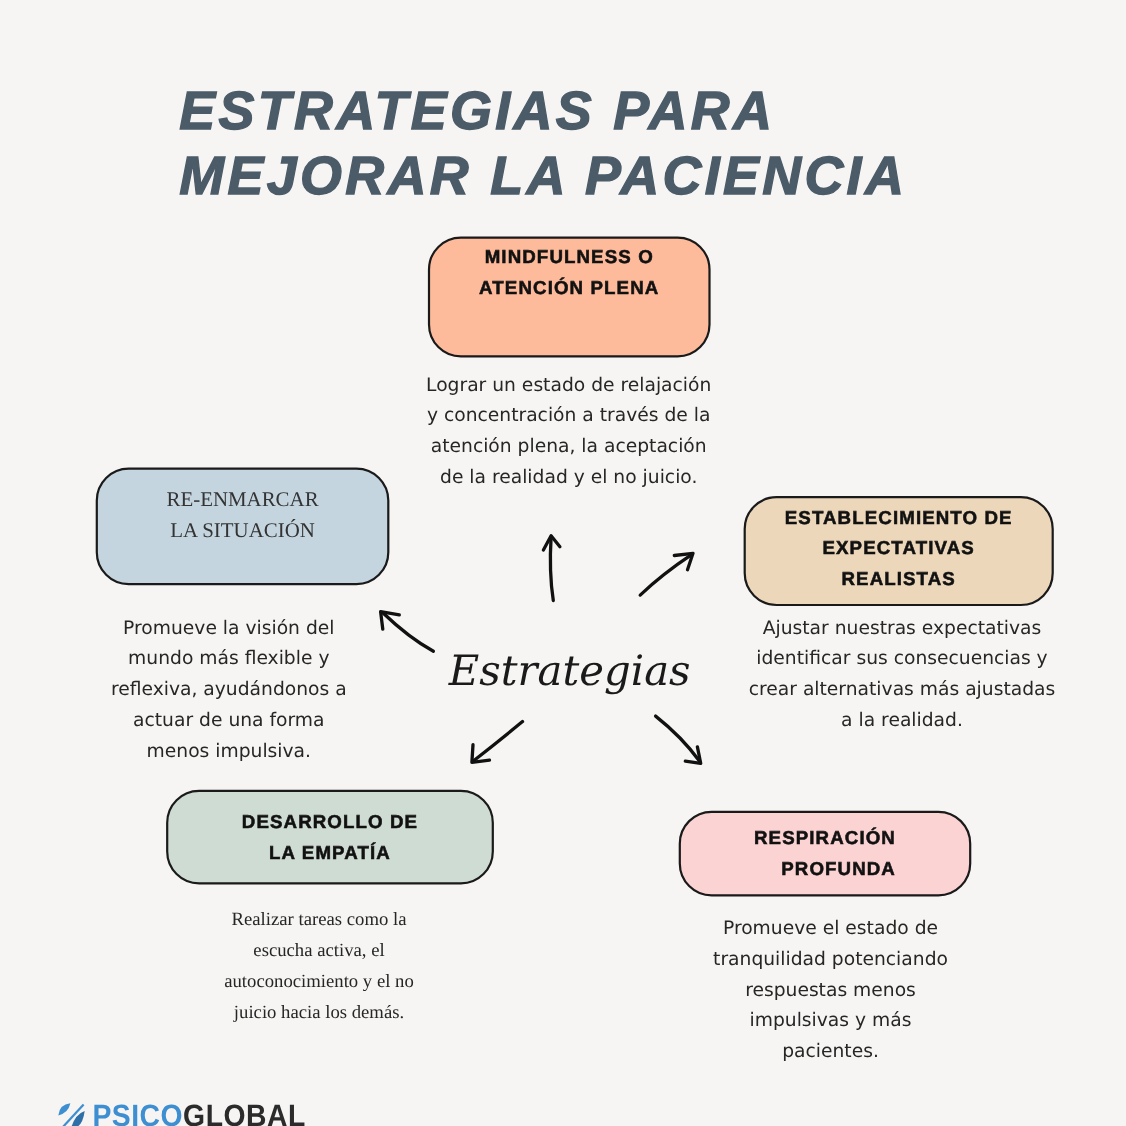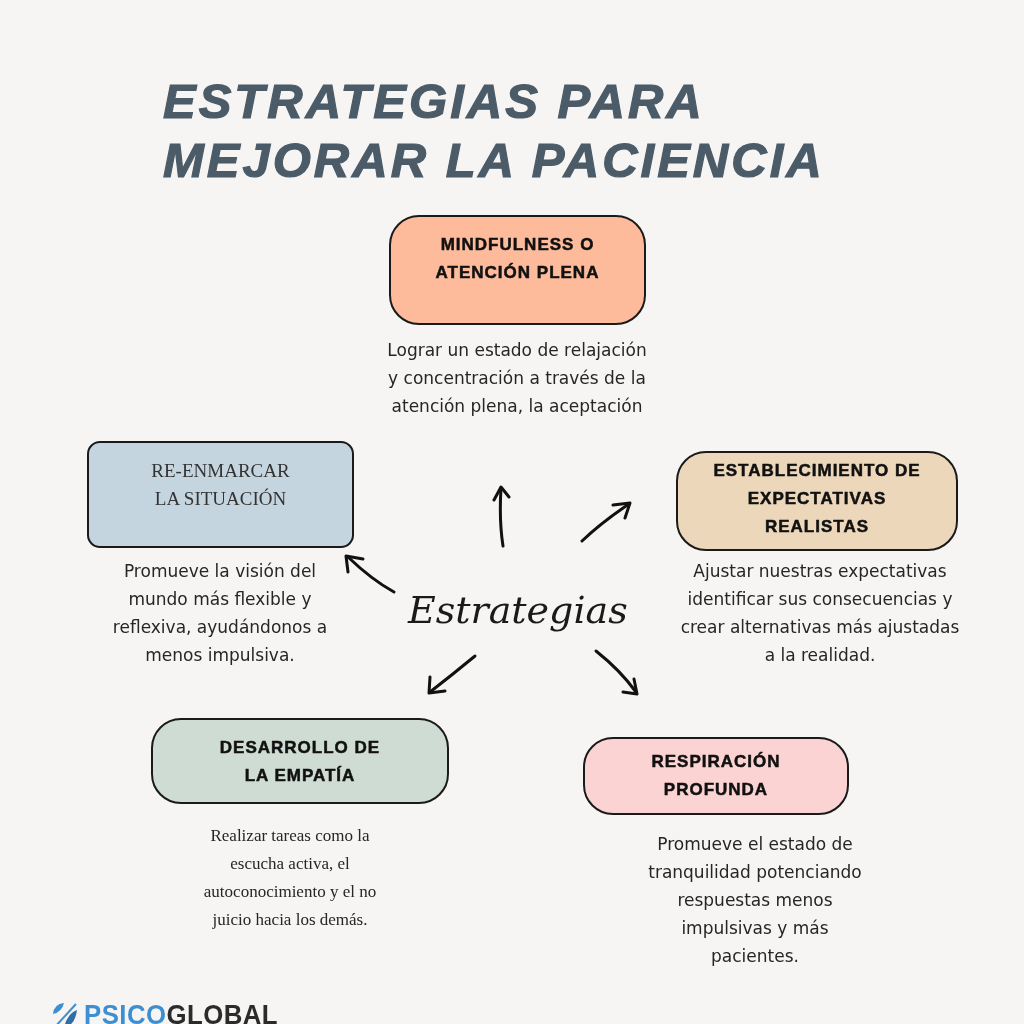--- a/index.html
+++ b/index.html
@@ -97,42 +97,44 @@
     .logo-global { color: #2b2b2b; }
   </style>
 </head>
 <body>
 
 <h1 class="title">
   <span>ESTRATEGIAS PARA</span>
   <span>MEJORAR LA PACIENCIA</span>
 </h1>
 
-<div class="box" style="left:389px; top:215px; width:257px; height:110px; background:#fdbb9b; padding-top:14px;">
+<div class="box" style="left:389px; top:215px; width:257px; height:110px; background:#fdbb9b; padding-top:3px;">
   <div class="box-label">
     <div>MINDFULNESS O</div>
     <div>ATENCIÓN PLENA</div>
   </div>
 </div>
 <div class="desc" style="left:352px; top:336px; width:330px;text-align:center;">
   <span>Lograr un estado de relajación</span>
   <span>y concentración a través de la</span>
   <span>atención plena, la aceptación</span>
-</div>
-
-<div class="box" style="left:87px; top:441px; width:267px; height:107px; background:#c4d5e0; padding-top:14px;border-radius:13px;">
+  <span>de la realidad y el no juicio.</span>
+</div>
+
+<div class="box" style="left:87px; top:425px; width:267px; height:107px; background:#c4d5e0; padding-top:14px;">
   <div class="box-label serif">
     <div>RE-ENMARCAR</div>
     <div>LA SITUACIÓN</div>
   </div>
 </div>
-<div class="desc" style="left:70px; top:557px; width:300px;">
+<div class="desc" style="left:58px; top:557px; width:300px;">
   <span>Promueve la visión del</span>
   <span>mundo más flexible y</span>
   <span>reflexiva, ayudándonos a</span>
+  <span>actuar de una forma</span>
   <span>menos impulsiva.</span>
 </div>
 
 <div class="box" style="left:676px; top:451px; width:282px; height:100px; background:#ecd7bb; padding-top:4px;">
   <div class="box-label" style="line-height:28px;">
     <div>ESTABLECIMIENTO DE</div>
     <div>EXPECTATIVAS</div>
     <div>REALISTAS</div>
   </div>
 </div>
@@ -149,21 +151,21 @@
     <div>LA EMPATÍA</div>
   </div>
 </div>
 <div class="desc" style="left:140px; top:822px; width:300px;font-family:Liberation Serif, serif;">
   <span>Realizar tareas como la</span>
   <span>escucha activa, el</span>
   <span>autoconocimiento y el no</span>
   <span>juicio hacia los demás.</span>
 </div>
 
-<div class="box" style="left:583px; top:737px; width:266px; height:78px; background:#fcd3d3; padding-top:9px;">
+<div class="box" style="left:617px; top:737px; width:266px; height:78px; background:#fcd3d3; padding-top:9px;text-align:right;">
   <div class="box-label">
     <div>RESPIRACIÓN</div>
     <div>PROFUNDA</div>
   </div>
 </div>
 <div class="desc" style="left:605px; top:830px; width:300px;">
   <span>Promueve el estado de</span>
   <span>tranquilidad potenciando</span>
   <span>respuestas menos</span>
   <span>impulsivas y más</span>

